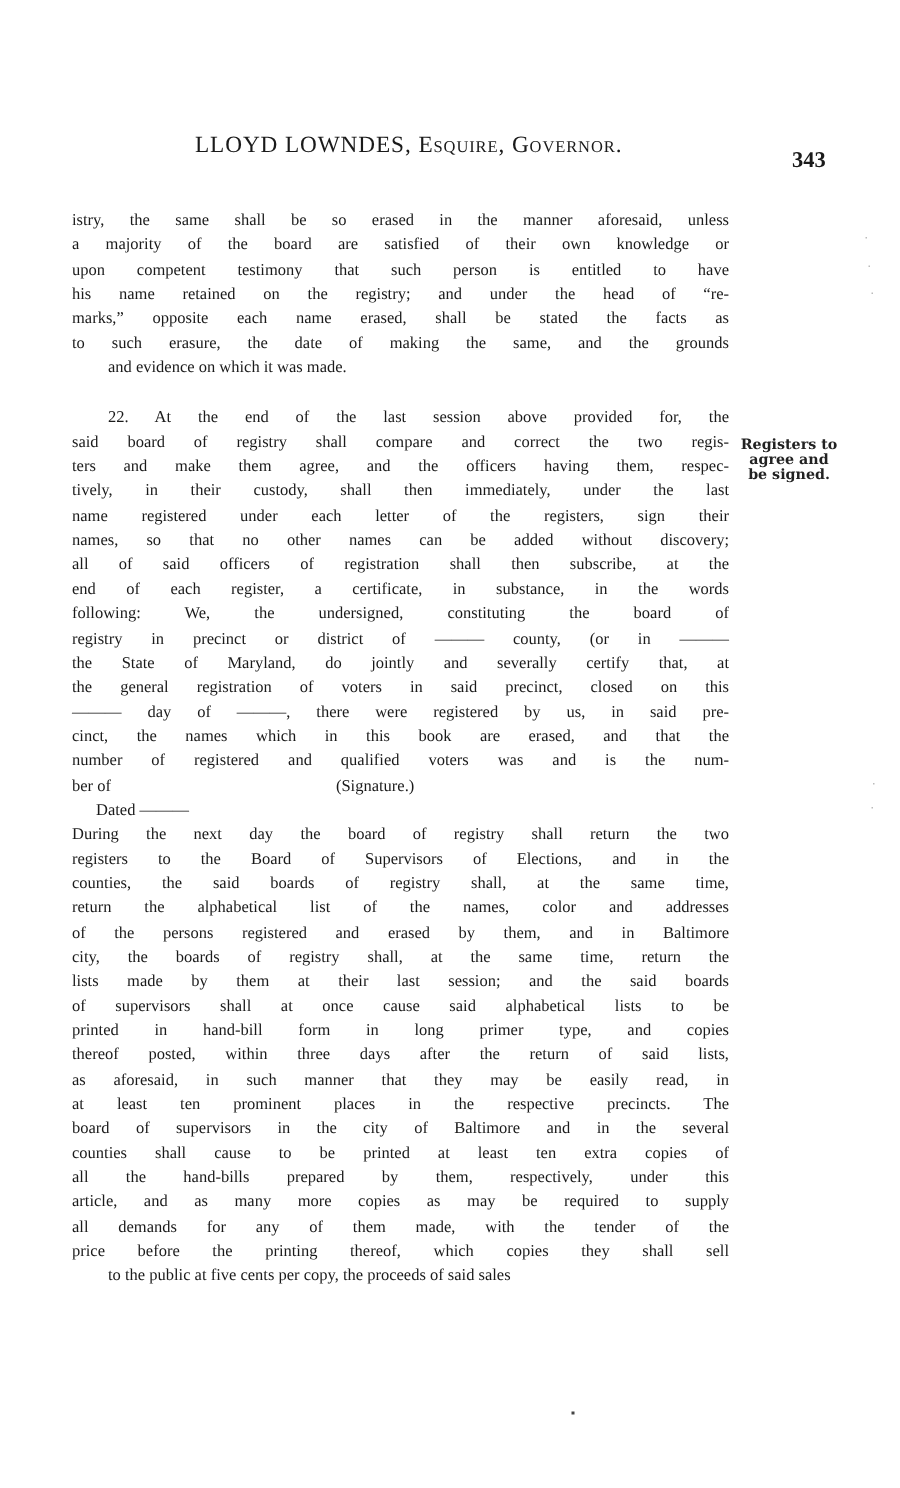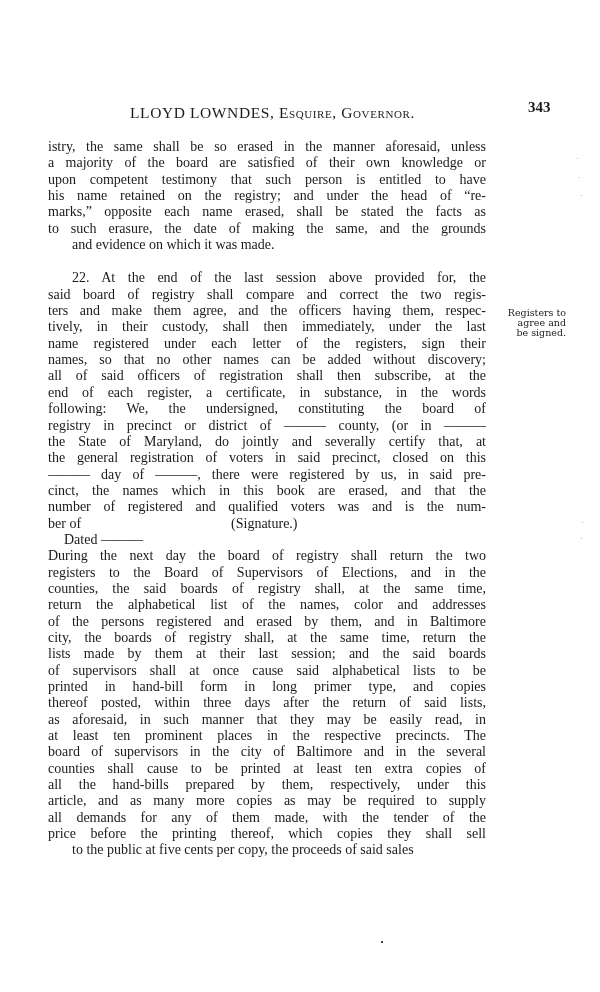--- a/index.html
+++ b/index.html
@@ -3,44 +3,44 @@
   <meta charset="utf-8">
   <style>
     html, body { margin: 0; padding: 0; }
     body {
       width: 600px; height: 992px; background: #ffffff; overflow: hidden;
       position: relative; color: #1a1a1a;
       font-family: "Liberation Serif", "DejaVu Serif", serif;
     }
     .page { position: absolute; left: 0; top: 0; width: 600px; height: 992px; }
     .running-head {
-      position: absolute; top: 104px; left: 130px; width: 400px;
+      position: absolute; top: 88px; left: 130px; width: 400px;
       font-size: 15.5px; letter-spacing: 0.6px; white-space: nowrap;
     }
     .running-head .sc { font-variant: small-caps; }
     .page-number {
       position: absolute; top: 99px; left: 528px;
       font-size: 15px; font-weight: bold;
     }
     .body-text {
       position: absolute; left: 48px; width: 438px; top: 139px;
-      font-size: 14px; line-height: 16.35px;
+      font-size: 11px; line-height: 16.35px;
     }
     .line {
       display: block; white-space: nowrap; text-align: justify;
       text-align-last: justify; height: 16.35px;
     }
     .line.last { text-align-last: left; margin-left: 24px; }
     .line.indent { padding-left: 24px; }
     .line.indent-small { padding-left: 16px; text-align-last: left; }
     .gap { height: 17px; }
     .sig-line { display: block; white-space: pre; height: 16.35px; text-align-last: left; }
     .margin-note {
-      position: absolute; font-family: "DejaVu Serif", serif; font-weight: normal;
-      font-size: 9.5px; line-height: 10px; text-align: right; color: #222; margin-top: 16px;
+      position: absolute; font-family: "DejaVu Serif", serif; font-weight: bold;
+      font-size: 9.5px; line-height: 10px; text-align: center; color: #222;
     }
     .note-1 { left: 486px; top: 292px; width: 80px; }
     .note-2 { left: 486px; top: 580px; width: 80px; }
     .speck { position: absolute; background: #bbb; width: 1px; height: 1px; }
   </style>
 </head>
 <body>
 
 <div class="page">
 

